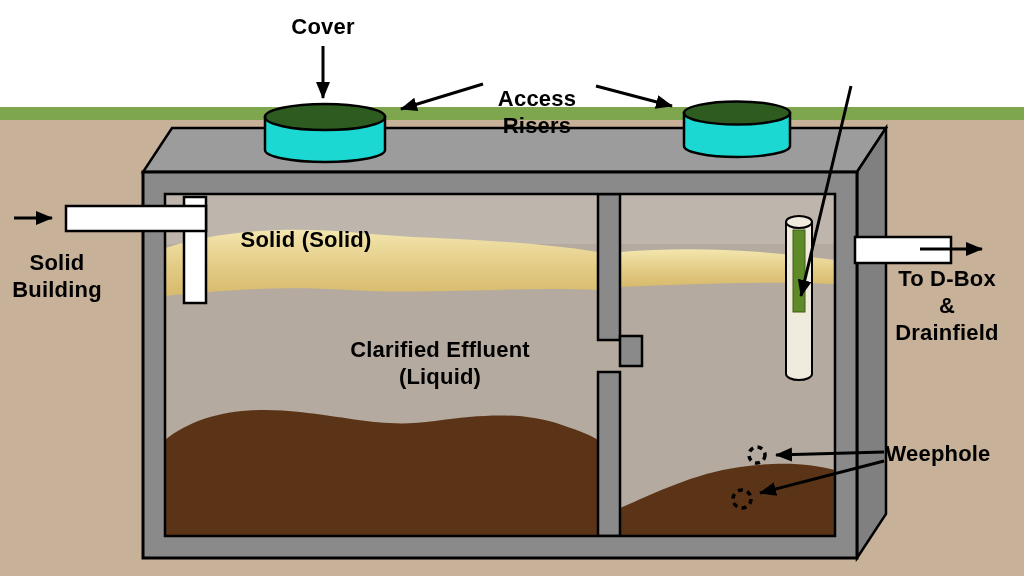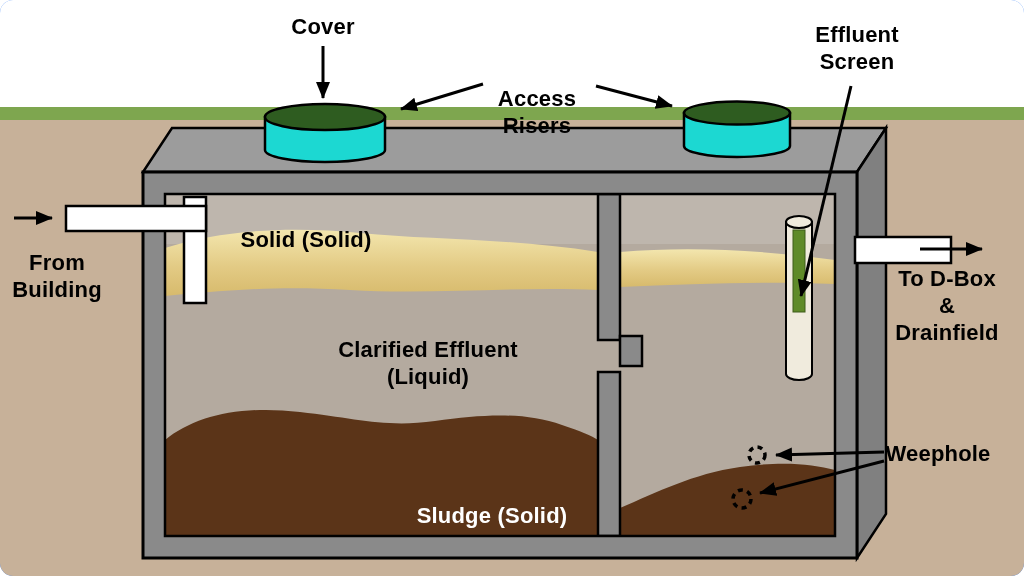--- a/index.html
+++ b/index.html
@@ -1,20 +1,19 @@
 <!DOCTYPE html>
 <html><head>
 <meta charset="utf-8">
 <style>
   html,body { margin:0; padding:0; background:#ffffff; }
   #stage {
     position:relative; width:1024px; height:576px; overflow:hidden;
     background:#3b82f6;
     font-family:"Liberation Sans", sans-serif;
-    border-radius:13px;
   }
   #diagram-svg { position:absolute; left:0; top:0; width:1024px; height:576px; }
   .label {
     position:absolute;
     font-weight:700;
     font-size:22px;
     color:#000;
     line-height:1.22;
     white-space:pre-line;
     text-align:center;
@@ -104,26 +103,23 @@
       <line x1="596" y1="86" x2="672" y2="106" marker-end="url(#ah)"></line>
       <line x1="851" y1="86" x2="801" y2="296" marker-end="url(#ah)"></line>
       <line x1="884" y1="452" x2="776" y2="455" marker-end="url(#ah)"></line>
       <line x1="884" y1="461" x2="760" y2="493" marker-end="url(#ah)"></line>
     </g>
   </svg>
 
   <div class="label" style="left:323px; top:14px;">Cover</div>
   <div class="label" style="left:537px; top:46px;margin-top:40px;">Access
 Risers</div>
-  <div class="label" style="left:857px; top:22px;">Effluent
-Screen</div>
-  <div class="label" style="left:57px;  top:250px;">From
+  <div class="label" style="left:57px;  top:250px;">Solid
 Building</div>
   <div class="label" style="left:306px; top:227px;">Solid (Solid)</div>
-  <div class="label" style="left:428px; top:337px;text-align:center;">Clarified Effluent
+  <div class="label" style="left:440px; top:337px;text-align:center;">Clarified Effluent
 (Liquid)</div>
-  <div class="label white" style="left:492px; top:503px;">Sludge (Solid)</div>
   <div class="label" style="left:947px; top:266px;text-align:center;">To D-Box
 &amp;
 Drainfield</div>
   <div class="label" style="left:938px; top:441px;">Weephole</div>
 
 </div>
 
 </body></html>

